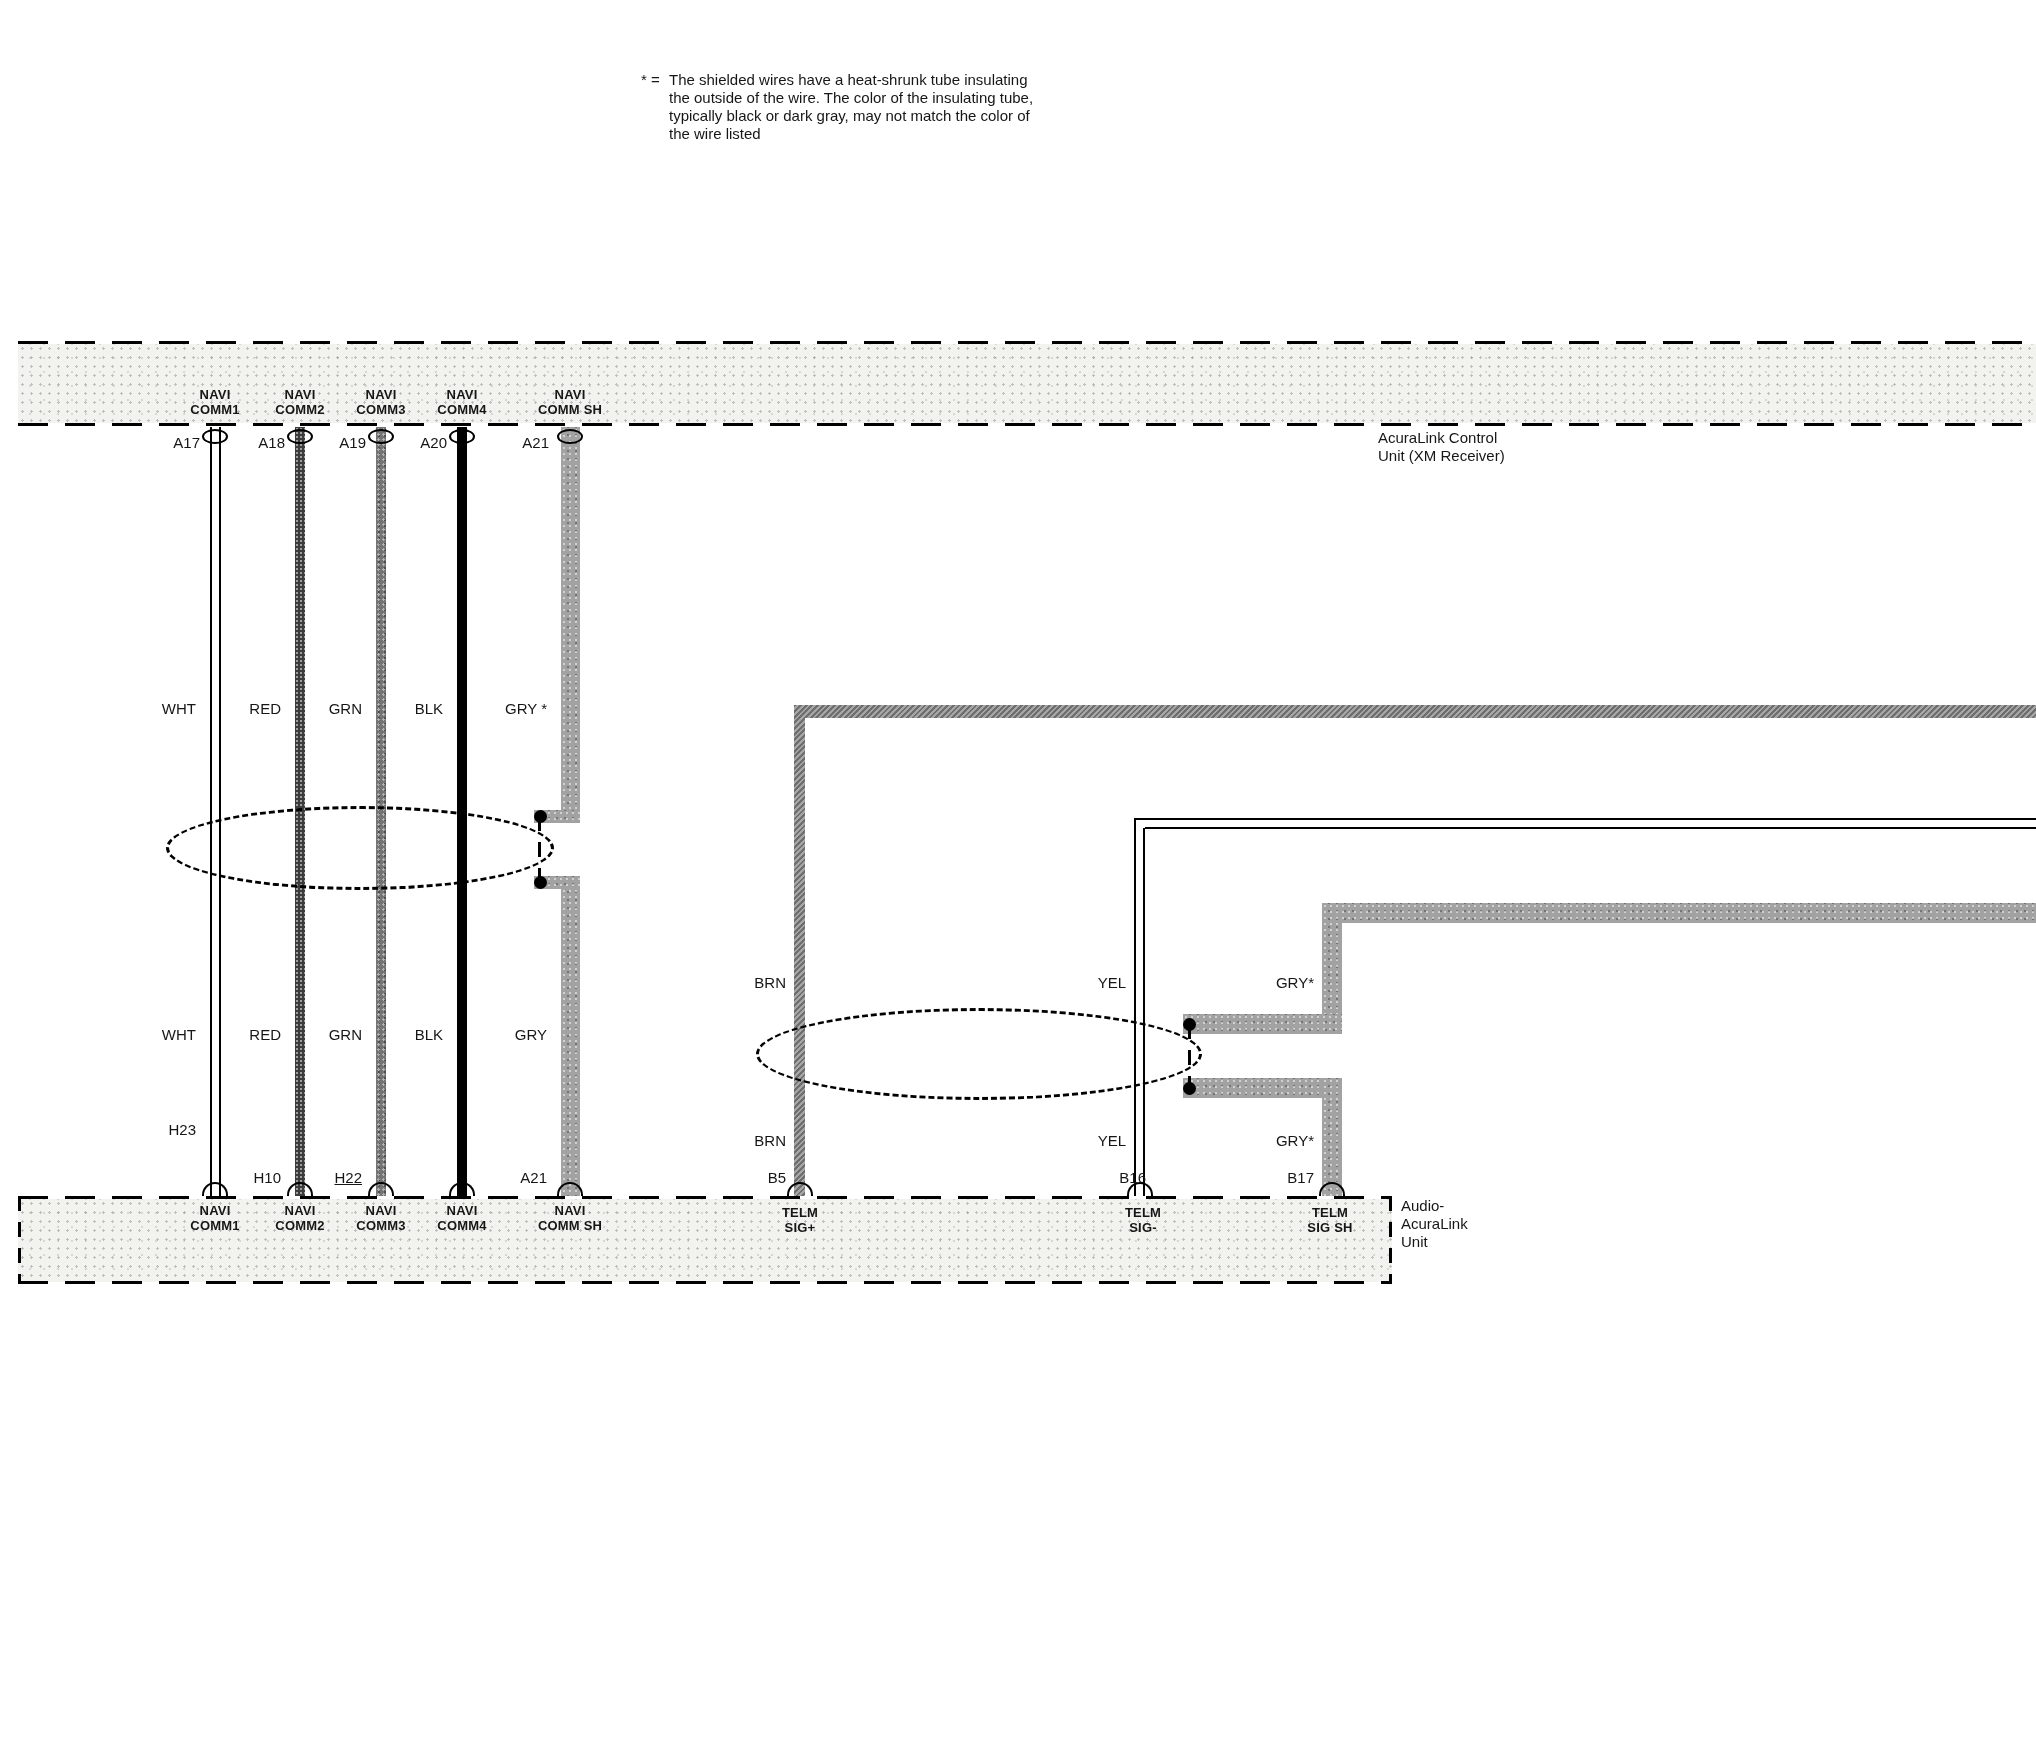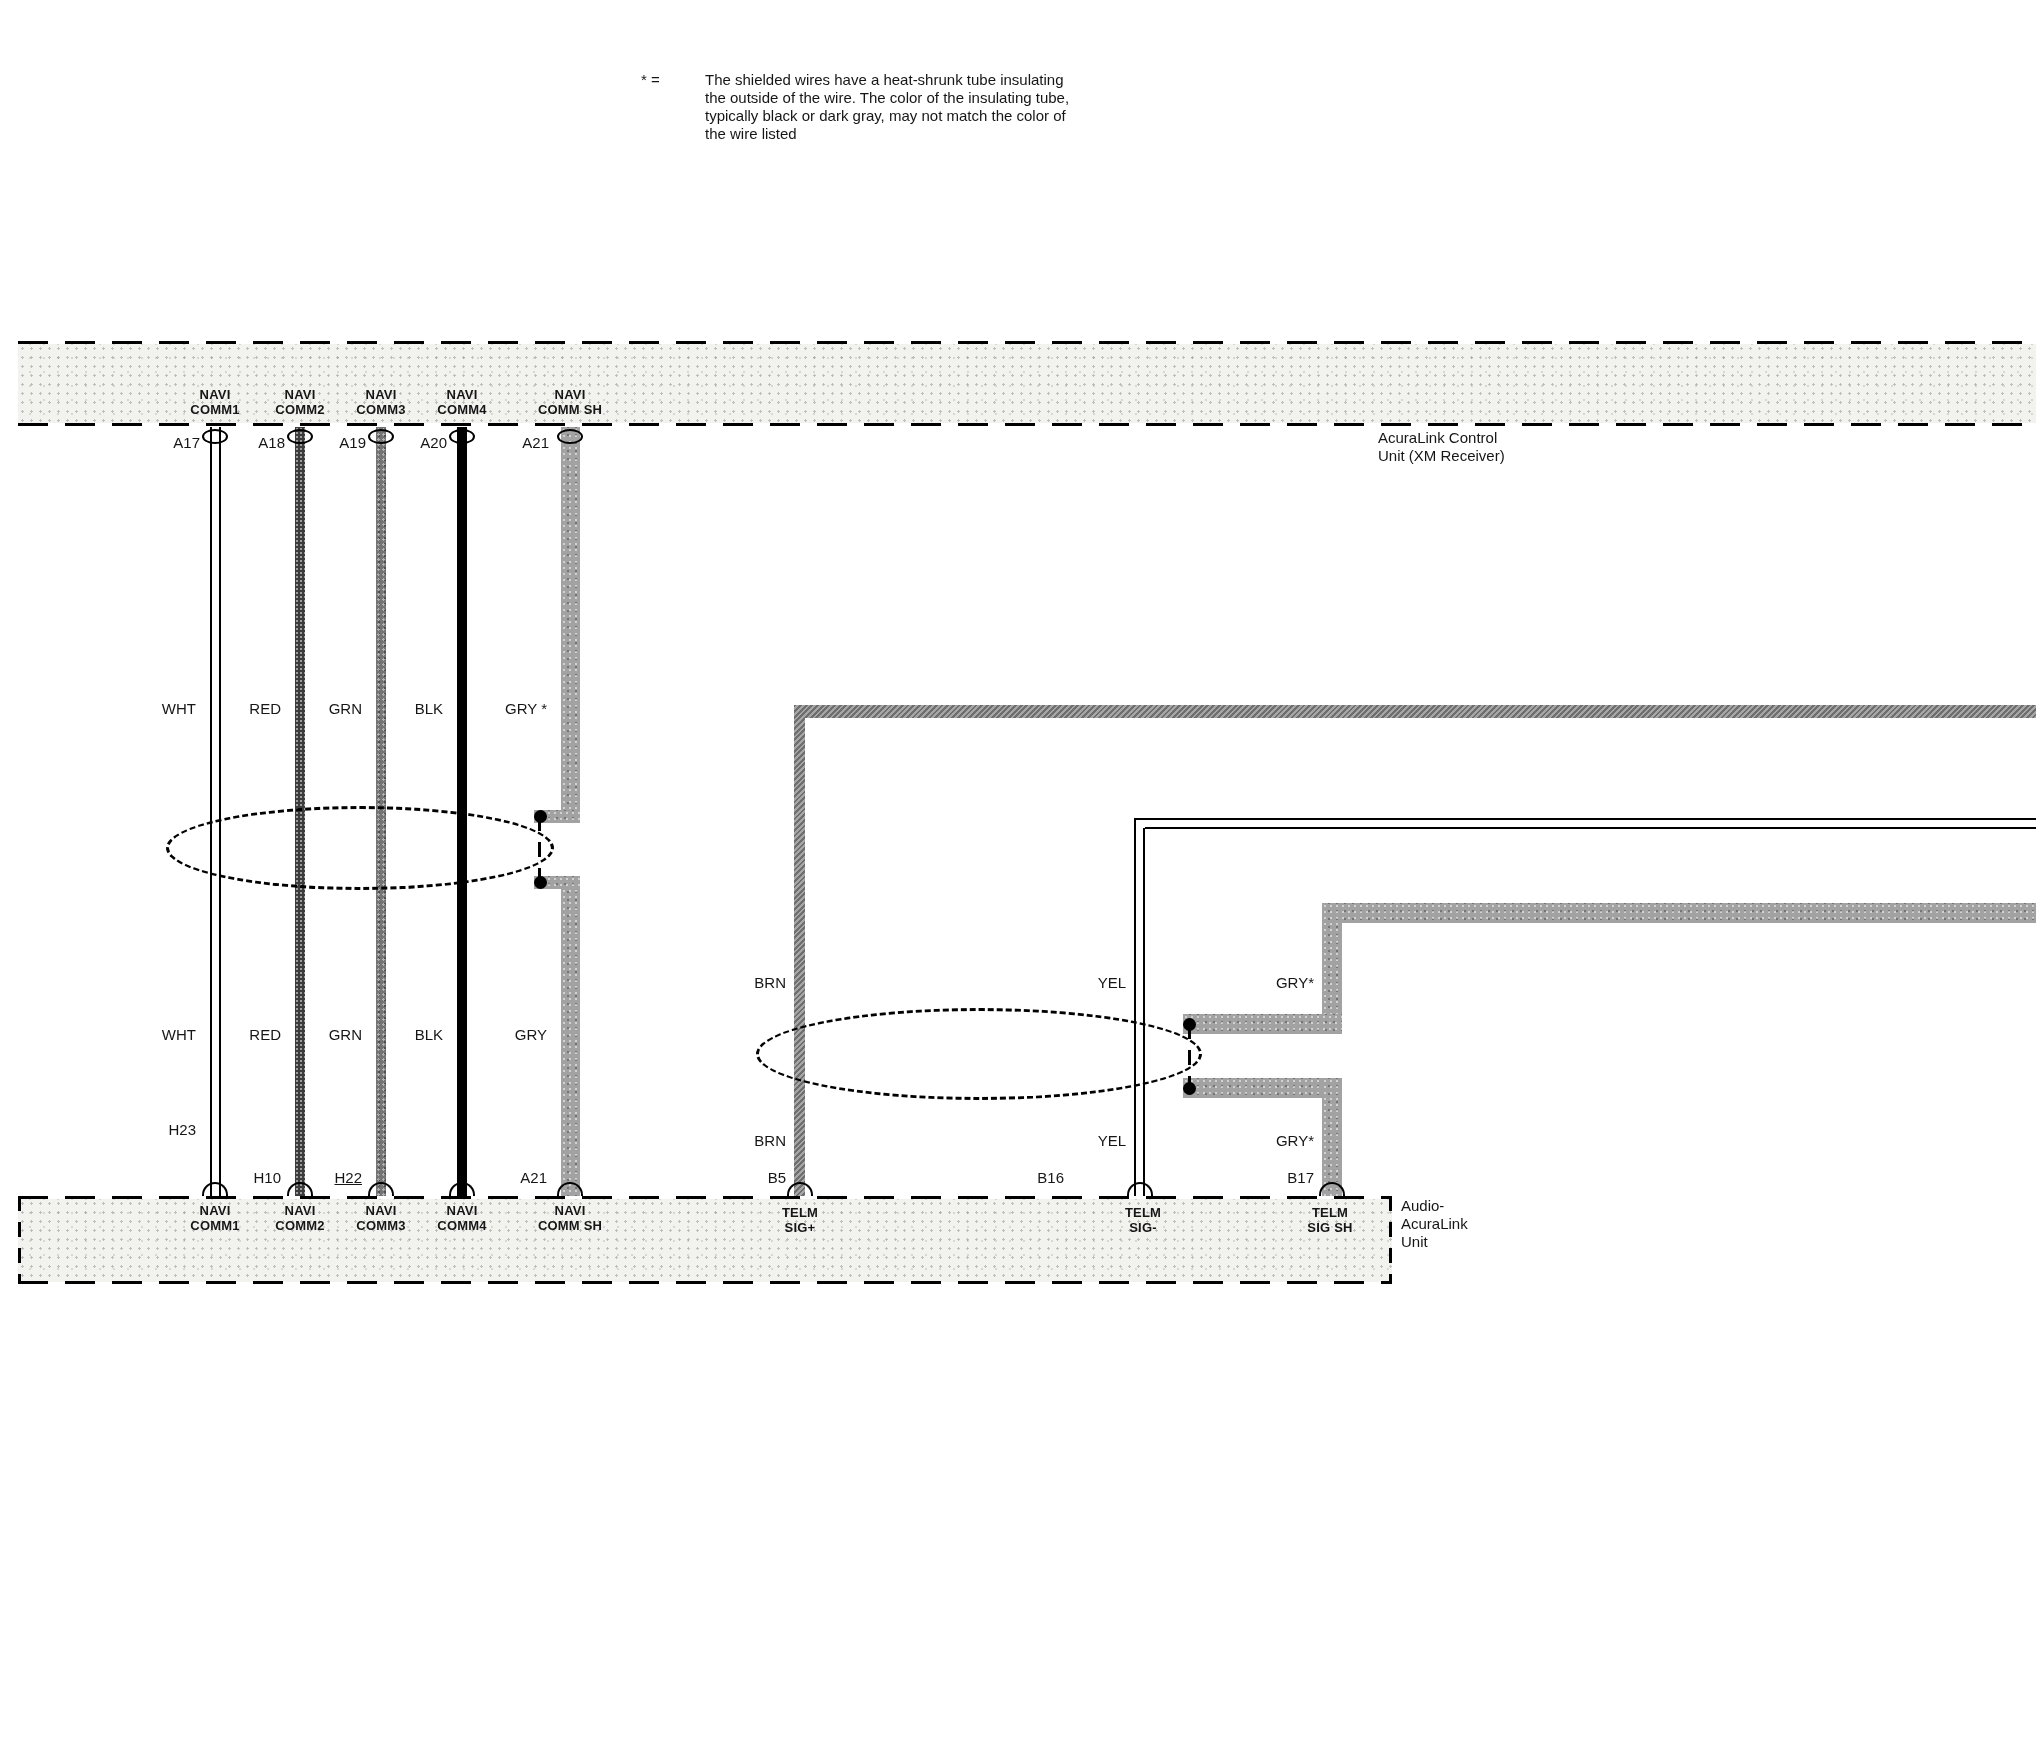--- a/index.html
+++ b/index.html
@@ -37,21 +37,21 @@
   .dot { width:13px; height:13px; border-radius:50%; background:#000; }
   .conn-top { width:26px; height:15px; border:2.5px solid #000; border-radius:50%; }
   .conn-bot { width:26px; height:14px; border:2.5px solid #000; border-bottom:none; border-radius:13px 13px 0 0; }
 </style>
 </head>
 <body>
 
 <div id="page">
 
   <div class="abs txt" style="left:641px; top:71px;">* =</div>
-  <div class="abs txt ml" style="left:669px; top:71px; width:430px;margin-left:36px;">The shielded wires have a heat-shrunk tube insulating
+  <div class="abs txt ml" style="left:669px; top:71px; width:430px;">The shielded wires have a heat-shrunk tube insulating
 the outside of the wire. The color of the insulating tube,
 typically black or dark gray, may not match the color of
 the wire listed</div>
 
   <div class="abs speckle" style="left:18px; top:344px; width:2018px; height:79px;"></div>
   <div class="abs dash-h" style="left:18px; top:341px; width:2018px;"></div>
   <div class="abs dash-h" style="left:18px; top:423px; width:2018px;"></div>
   <div class="abs txt ml" style="left:1378px; top:429px; width:230px;">AcuraLink Control
 Unit (XM Receiver)</div>
 
@@ -123,21 +123,21 @@
   <div class="abs dot" style="left:1183px; top:1082px;"></div>
 
   <div class="abs clr" style="left:726px; top:974px; width:60px;">BRN</div>
   <div class="abs clr" style="left:1066px; top:974px; width:60px;">YEL</div>
   <div class="abs clr" style="left:1246px; top:974px; width:68px;">GRY*</div>
   <div class="abs clr" style="left:726px; top:1132px; width:60px;">BRN</div>
   <div class="abs clr" style="left:1066px; top:1132px; width:60px;">YEL</div>
   <div class="abs clr" style="left:1246px; top:1132px; width:68px;">GRY*</div>
 
   <div class="abs pin" style="left:726px; top:1169px; width:60px;">B5</div>
-  <div class="abs pin" style="left:1004px; top:1169px; width:60px;">B16</div>
+  <div class="abs pin" style="left:1086px; top:1169px; width:60px;">B16</div>
   <div class="abs pin" style="left:1246px; top:1169px; width:68px;">B17</div>
 
   <div class="abs conn-top" style="left:202px; top:429px;"></div>
   <div class="abs conn-top" style="left:287px; top:429px;"></div>
   <div class="abs conn-top" style="left:368px; top:429px;"></div>
   <div class="abs conn-top" style="left:449px; top:429px;"></div>
   <div class="abs conn-top" style="left:557px; top:429px;"></div>
 
   <div class="abs conn-bot" style="left:202px; top:1182px;"></div>
   <div class="abs conn-bot" style="left:287px; top:1182px;"></div>

